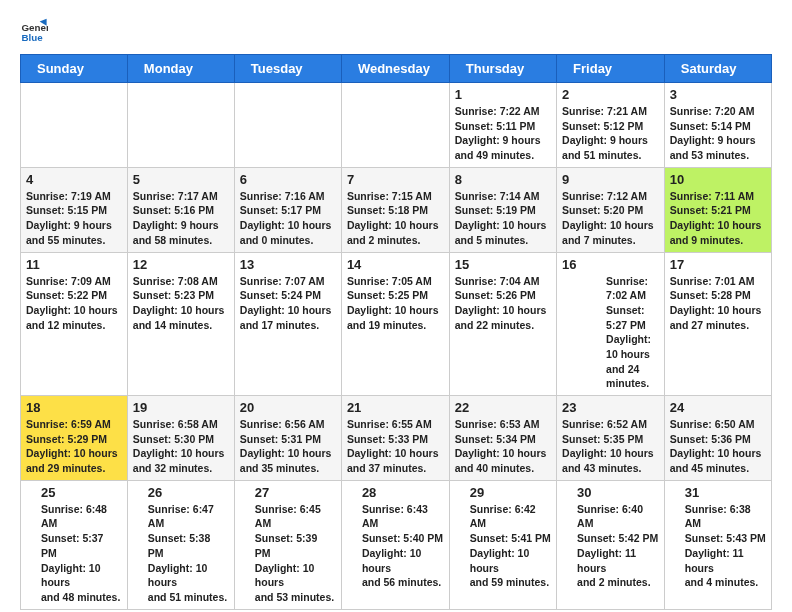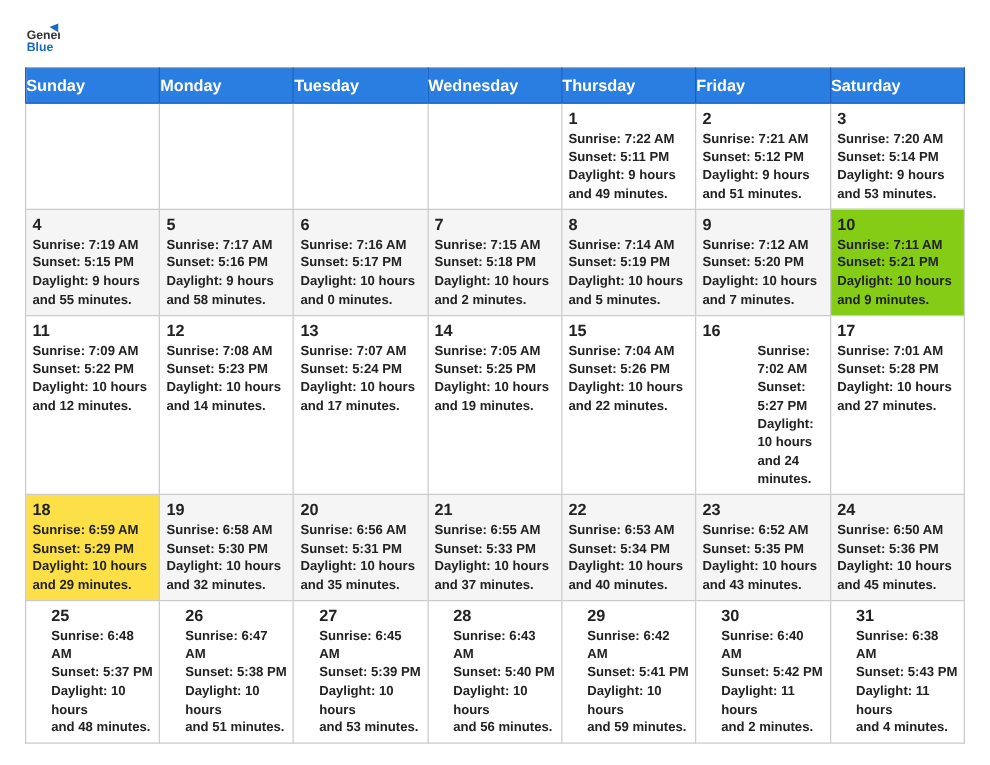--- a/index.html
+++ b/index.html
@@ -41,21 +41,21 @@
     .calendar {
       width: 100%;
       border-collapse: collapse;
       border: 1px solid #ccc;
     }
     .calendar th {
       background-color: #2a7de1;
       color: #fff;
       font-size: 13px;
       font-weight: bold;
-      padding: 6px 0;
+      padding: 6px 16px;
       text-align: left;
       border: 1px solid #1a5fbb;
     }
     .calendar td {
       vertical-align: top;
       border: 1px solid #ccc;
       padding: 4px 5px;
       width: 108px;
       min-height: 80px;
       font-size: 10.5px;
@@ -181,21 +181,21 @@
 Daylight: 10 hours
 and 5 minutes.</div>
         </td>
         <td style="background: rgb(245, 245, 245);">
           <span class="day-number">9</span>
           <div class="day-info" style="white-space: pre-line;">Sunrise: 7:12 AM
 Sunset: 5:20 PM
 Daylight: 10 hours
 and 7 minutes.</div>
         </td>
-        <td style="background: #84cc16;">
+        <td style="background: #bef264;">
           <span class="day-number">10</span>
           <div class="day-info" style="white-space: pre-line;">Sunrise: 7:11 AM
 Sunset: 5:21 PM
 Daylight: 10 hours
 and 9 minutes.</div>
         </td>
       </tr>
       <tr class="row3">
         <td style="background: rgb(255, 255, 255);">
           <span class="day-number">11</span>

